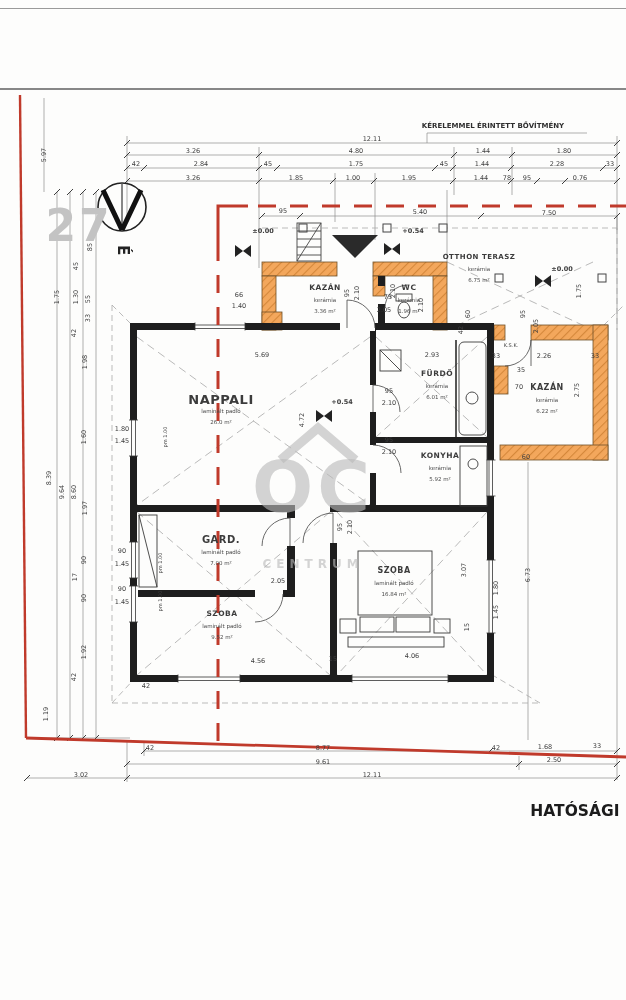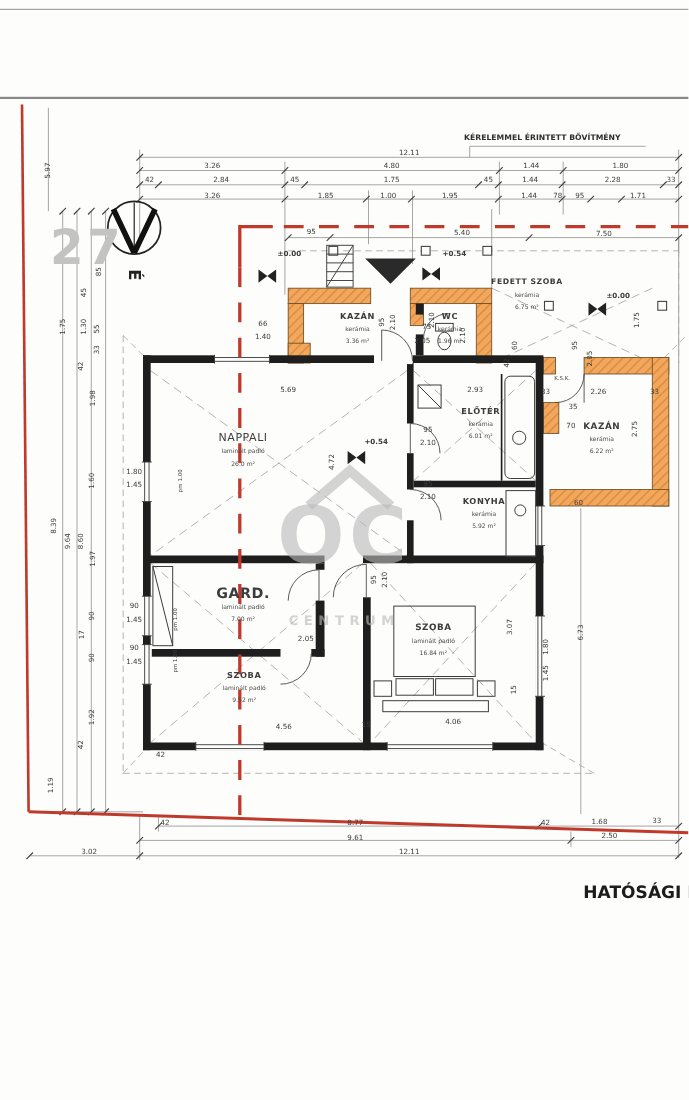--- a/index.html
+++ b/index.html
@@ -328,21 +328,21 @@
       <div class="txt" style="left: 482px; top: 164px; font-size: 6.5px; transform: translate(-50%, -50%);">1.44</div>
       <div class="txt" style="left: 557px; top: 164px; font-size: 6.5px; transform: translate(-50%, -50%);">2.28</div>
       <div class="txt" style="left: 610px; top: 164px; font-size: 6.5px; transform: translate(-50%, -50%);">33</div>
       <div class="txt" style="left: 193px; top: 178px; font-size: 6.5px; transform: translate(-50%, -50%);">3.26</div>
       <div class="txt" style="left: 296px; top: 178px; font-size: 6.5px; transform: translate(-50%, -50%);">1.85</div>
       <div class="txt" style="left: 353px; top: 178px; font-size: 6.5px; transform: translate(-50%, -50%);">1.00</div>
       <div class="txt" style="left: 409px; top: 178px; font-size: 6.5px; transform: translate(-50%, -50%);">1.95</div>
       <div class="txt" style="left: 481px; top: 178px; font-size: 6.5px; transform: translate(-50%, -50%);">1.44</div>
       <div class="txt" style="left: 507px; top: 178px; font-size: 6.5px; transform: translate(-50%, -50%);">78</div>
       <div class="txt" style="left: 527px; top: 178px; font-size: 6.5px; transform: translate(-50%, -50%);">95</div>
-      <div class="txt" style="left: 580px; top: 178px; font-size: 6.5px; transform: translate(-50%, -50%);">1.71</div>
+      <div class="txt" style="left: 580px; top: 178px; font-size: 6.5px; transform: translate(-50%, -50%);">0.76</div>
       <div class="txt" style="left: 283px; top: 211px; font-size: 6.5px; transform: translate(-50%, -50%);">95</div>
       <div class="txt" style="left: 420px; top: 212px; font-size: 6.5px; transform: translate(-50%, -50%);">5.40</div>
       <div class="txt" style="left: 549px; top: 213px; font-size: 6.5px; transform: translate(-50%, -50%);">7.50</div>
       <div class="txt" style="left: 44px; top: 155px; font-size: 6.5px; transform: translate(-50%, -50%) rotate(-90deg);">5.97</div>
       <div class="txt" style="left: 90px; top: 247px; font-size: 6.5px; transform: translate(-50%, -50%) rotate(-90deg);">85</div>
       <div class="txt" style="left: 76px; top: 266px; font-size: 6.5px; transform: translate(-50%, -50%) rotate(-90deg);">45</div>
       <div class="txt" style="left: 57px; top: 297px; font-size: 6.5px; transform: translate(-50%, -50%) rotate(-90deg);">1.75</div>
       <div class="txt" style="left: 76px; top: 297px; font-size: 6.5px; transform: translate(-50%, -50%) rotate(-90deg);">1.30</div>
       <div class="txt" style="left: 88px; top: 299px; font-size: 6.5px; transform: translate(-50%, -50%) rotate(-90deg);">55</div>
       <div class="txt" style="left: 88px; top: 318px; font-size: 6.5px; transform: translate(-50%, -50%) rotate(-90deg);">33</div>
@@ -420,42 +420,42 @@
       <div class="txt" style="left: 79px; top: 226px; font-size: 44px; font-weight: 700; color: rgb(195, 195, 195); letter-spacing: 3px; transform: translate(-50%, -50%);">27</div>
       <div class="txt" style="left: 122px; top: 250px; font-size: 15px; font-weight: 700; color: rgb(34, 34, 34); transform: translate(-50%, -50%) rotate(90deg);">É</div>
       <div class="txt" style="left: 592px; top: 812px; font-size: 15.5px; font-weight: 700; color: rgb(28, 28, 28); transform: translate(-50%, -50%);">HATÓSÁGI BIZ</div>
       <div class="txt" style="left: 313px; top: 487px; font-size: 72px; font-weight: 700; color: rgba(186, 186, 186, 0.62); letter-spacing: 4px; transform: translate(-50%, -50%);">OC</div>
       <div class="txt" style="left: 313px; top: 564px; font-size: 12px; color: rgba(186, 186, 186, 0.62); letter-spacing: 5px; transform: translate(-50%, -50%); font-weight: bold;">CENTRUM</div>
       <div class="txt" style="left: 263px; top: 231px; font-size: 6.5px; font-weight: 700; transform: translate(-50%, -50%);">±0.00</div>
       <div class="txt" style="left: 413px; top: 231px; font-size: 6.5px; font-weight: 700; transform: translate(-50%, -50%);">+0.54</div>
       <div class="txt" style="left: 562px; top: 269px; font-size: 6.5px; font-weight: 700; transform: translate(-50%, -50%);">±0.00</div>
       <div class="txt" style="left: 342px; top: 402px; font-size: 6.5px; font-weight: 700; transform: translate(-50%, -50%);">+0.54</div>
       <div class="txt" style="left: 511px; top: 345px; font-size: 5px; transform: translate(-50%, -50%);">K.S.K.</div>
-      <div class="txt" style="left: 221px; top: 399px; font-size: 10px; font-weight: 400; letter-spacing: 0.5px; transform: translate(-50%, -50%);">NAPPALI</div>
+      <div class="txt" style="left: 221px; top: 399px; font-size: 13px; font-weight: 700; letter-spacing: 0.5px; transform: translate(-50%, -50%);">NAPPALI</div>
       <div class="txt" style="left: 221px; top: 412px; font-size: 5.5px; color: rgb(74, 74, 74); transform: translate(-50%, -50%);">laminált padló</div>
       <div class="txt" style="left: 221px; top: 423px; font-size: 5.5px; color: rgb(74, 74, 74); transform: translate(-50%, -50%);">26.0 m²</div>
       <div class="txt" style="left: 325px; top: 288px; font-size: 7.5px; font-weight: 700; letter-spacing: 0.5px; transform: translate(-50%, -50%);">KAZÁN</div>
       <div class="txt" style="left: 325px; top: 301px; font-size: 5.5px; color: rgb(74, 74, 74); transform: translate(-50%, -50%);">kerámia</div>
       <div class="txt" style="left: 325px; top: 312px; font-size: 5.5px; color: rgb(74, 74, 74); transform: translate(-50%, -50%);">3.36 m²</div>
       <div class="txt" style="left: 409px; top: 288px; font-size: 7.5px; font-weight: 700; letter-spacing: 0.5px; transform: translate(-50%, -50%);">WC</div>
       <div class="txt" style="left: 409px; top: 301px; font-size: 5.5px; color: rgb(74, 74, 74); transform: translate(-50%, -50%);">kerámia</div>
       <div class="txt" style="left: 409px; top: 312px; font-size: 5.5px; color: rgb(74, 74, 74); transform: translate(-50%, -50%);">1.96 m²</div>
-      <div class="txt" style="left: 479px; top: 257px; font-size: 7px; font-weight: 700; letter-spacing: 0.5px; transform: translate(-50%, -50%);">FEDETT SZOBA</div>
+      <div class="txt" style="left: 479px; top: 257px; font-size: 7px; font-weight: 700; letter-spacing: 0.5px; transform: translate(-50%, -50%);">OTTHON TERASZ</div>
       <div class="txt" style="left: 479px; top: 270px; font-size: 5.5px; color: rgb(74, 74, 74); transform: translate(-50%, -50%);">kerámia</div>
       <div class="txt" style="left: 479px; top: 281px; font-size: 5.5px; color: rgb(74, 74, 74); transform: translate(-50%, -50%);">6.75 m²</div>
-      <div class="txt" style="left: 437px; top: 374px; font-size: 7.5px; font-weight: 700; letter-spacing: 0.5px; transform: translate(-50%, -50%);">ELŐTÉR</div>
+      <div class="txt" style="left: 437px; top: 374px; font-size: 7.5px; font-weight: 700; letter-spacing: 0.5px; transform: translate(-50%, -50%);">FÜRDŐ</div>
       <div class="txt" style="left: 437px; top: 387px; font-size: 5.5px; color: rgb(74, 74, 74); transform: translate(-50%, -50%);">kerámia</div>
       <div class="txt" style="left: 437px; top: 398px; font-size: 5.5px; color: rgb(74, 74, 74); transform: translate(-50%, -50%);">6.01 m²</div>
       <div class="txt" style="left: 547px; top: 388px; font-size: 8px; font-weight: 700; letter-spacing: 0.5px; transform: translate(-50%, -50%);">KAZÁN</div>
       <div class="txt" style="left: 547px; top: 401px; font-size: 5.5px; color: rgb(74, 74, 74); transform: translate(-50%, -50%);">kerámia</div>
       <div class="txt" style="left: 547px; top: 412px; font-size: 5.5px; color: rgb(74, 74, 74); transform: translate(-50%, -50%);">6.22 m²</div>
       <div class="txt" style="left: 440px; top: 456px; font-size: 7.5px; font-weight: 700; letter-spacing: 0.5px; transform: translate(-50%, -50%);">KONYHA</div>
       <div class="txt" style="left: 440px; top: 469px; font-size: 5.5px; color: rgb(74, 74, 74); transform: translate(-50%, -50%);">kerámia</div>
       <div class="txt" style="left: 440px; top: 480px; font-size: 5.5px; color: rgb(74, 74, 74); transform: translate(-50%, -50%);">5.92 m²</div>
-      <div class="txt" style="left: 221px; top: 540px; font-size: 13px; font-weight: 700; letter-spacing: 0.5px; transform: translate(-50%, -50%);">GARD.</div>
+      <div class="txt" style="left: 221px; top: 540px; font-size: 10px; font-weight: 700; letter-spacing: 0.5px; transform: translate(-50%, -50%);">GARD.</div>
       <div class="txt" style="left: 221px; top: 553px; font-size: 5.5px; color: rgb(74, 74, 74); transform: translate(-50%, -50%);">laminált padló</div>
       <div class="txt" style="left: 221px; top: 564px; font-size: 5.5px; color: rgb(74, 74, 74); transform: translate(-50%, -50%);">7.00 m²</div>
       <div class="txt" style="left: 222px; top: 614px; font-size: 7.5px; font-weight: 700; letter-spacing: 0.5px; transform: translate(-50%, -50%);">SZOBA</div>
       <div class="txt" style="left: 222px; top: 627px; font-size: 5.5px; color: rgb(74, 74, 74); transform: translate(-50%, -50%);">laminált padló</div>
       <div class="txt" style="left: 222px; top: 638px; font-size: 5.5px; color: rgb(74, 74, 74); transform: translate(-50%, -50%);">9.52 m²</div>
       <div class="txt" style="left: 394px; top: 571px; font-size: 8px; font-weight: 700; letter-spacing: 0.5px; transform: translate(-50%, -50%);">SZOBA</div>
       <div class="txt" style="left: 394px; top: 584px; font-size: 5.5px; color: rgb(74, 74, 74); transform: translate(-50%, -50%);">laminált padló</div>
       <div class="txt" style="left: 394px; top: 595px; font-size: 5.5px; color: rgb(74, 74, 74); transform: translate(-50%, -50%);">16.84 m²</div>
     </div>
 </div>

